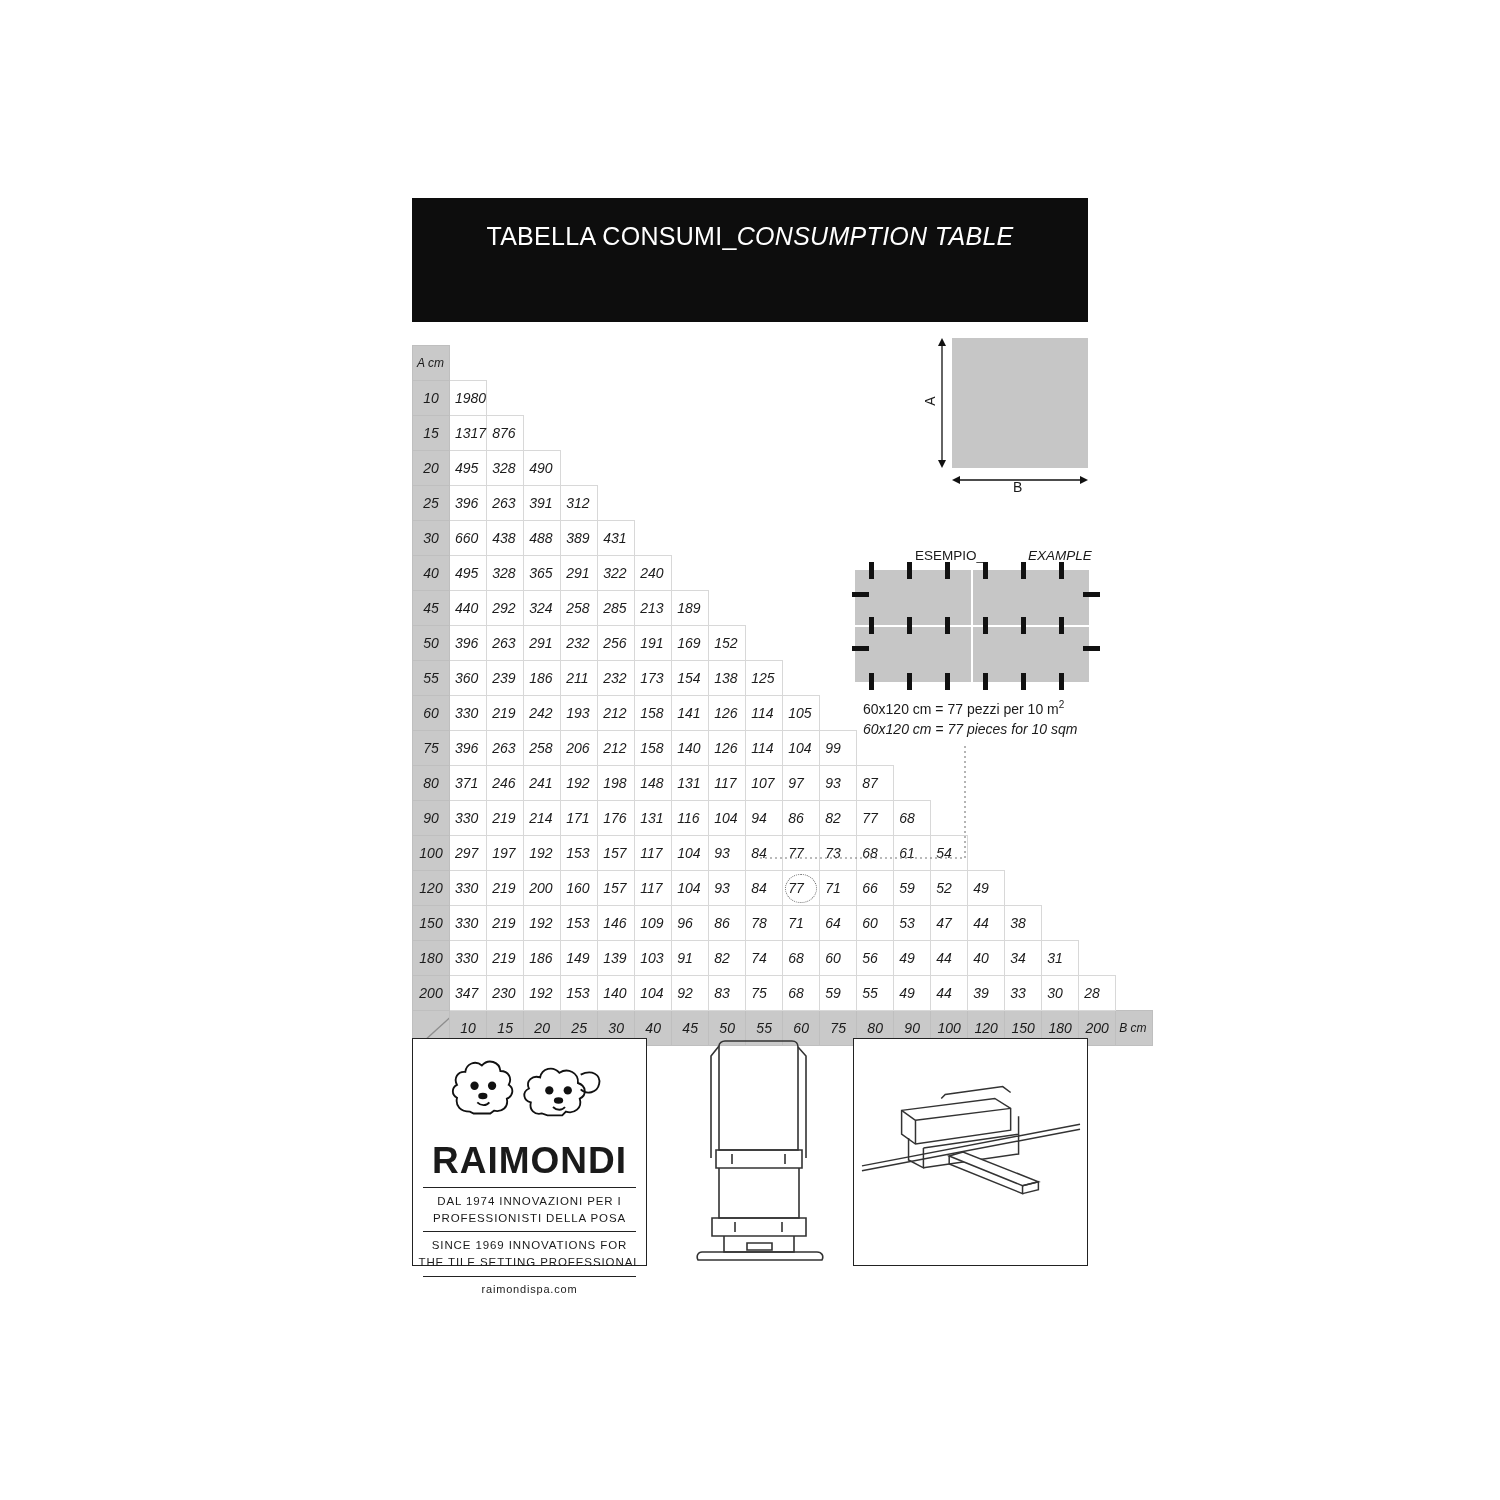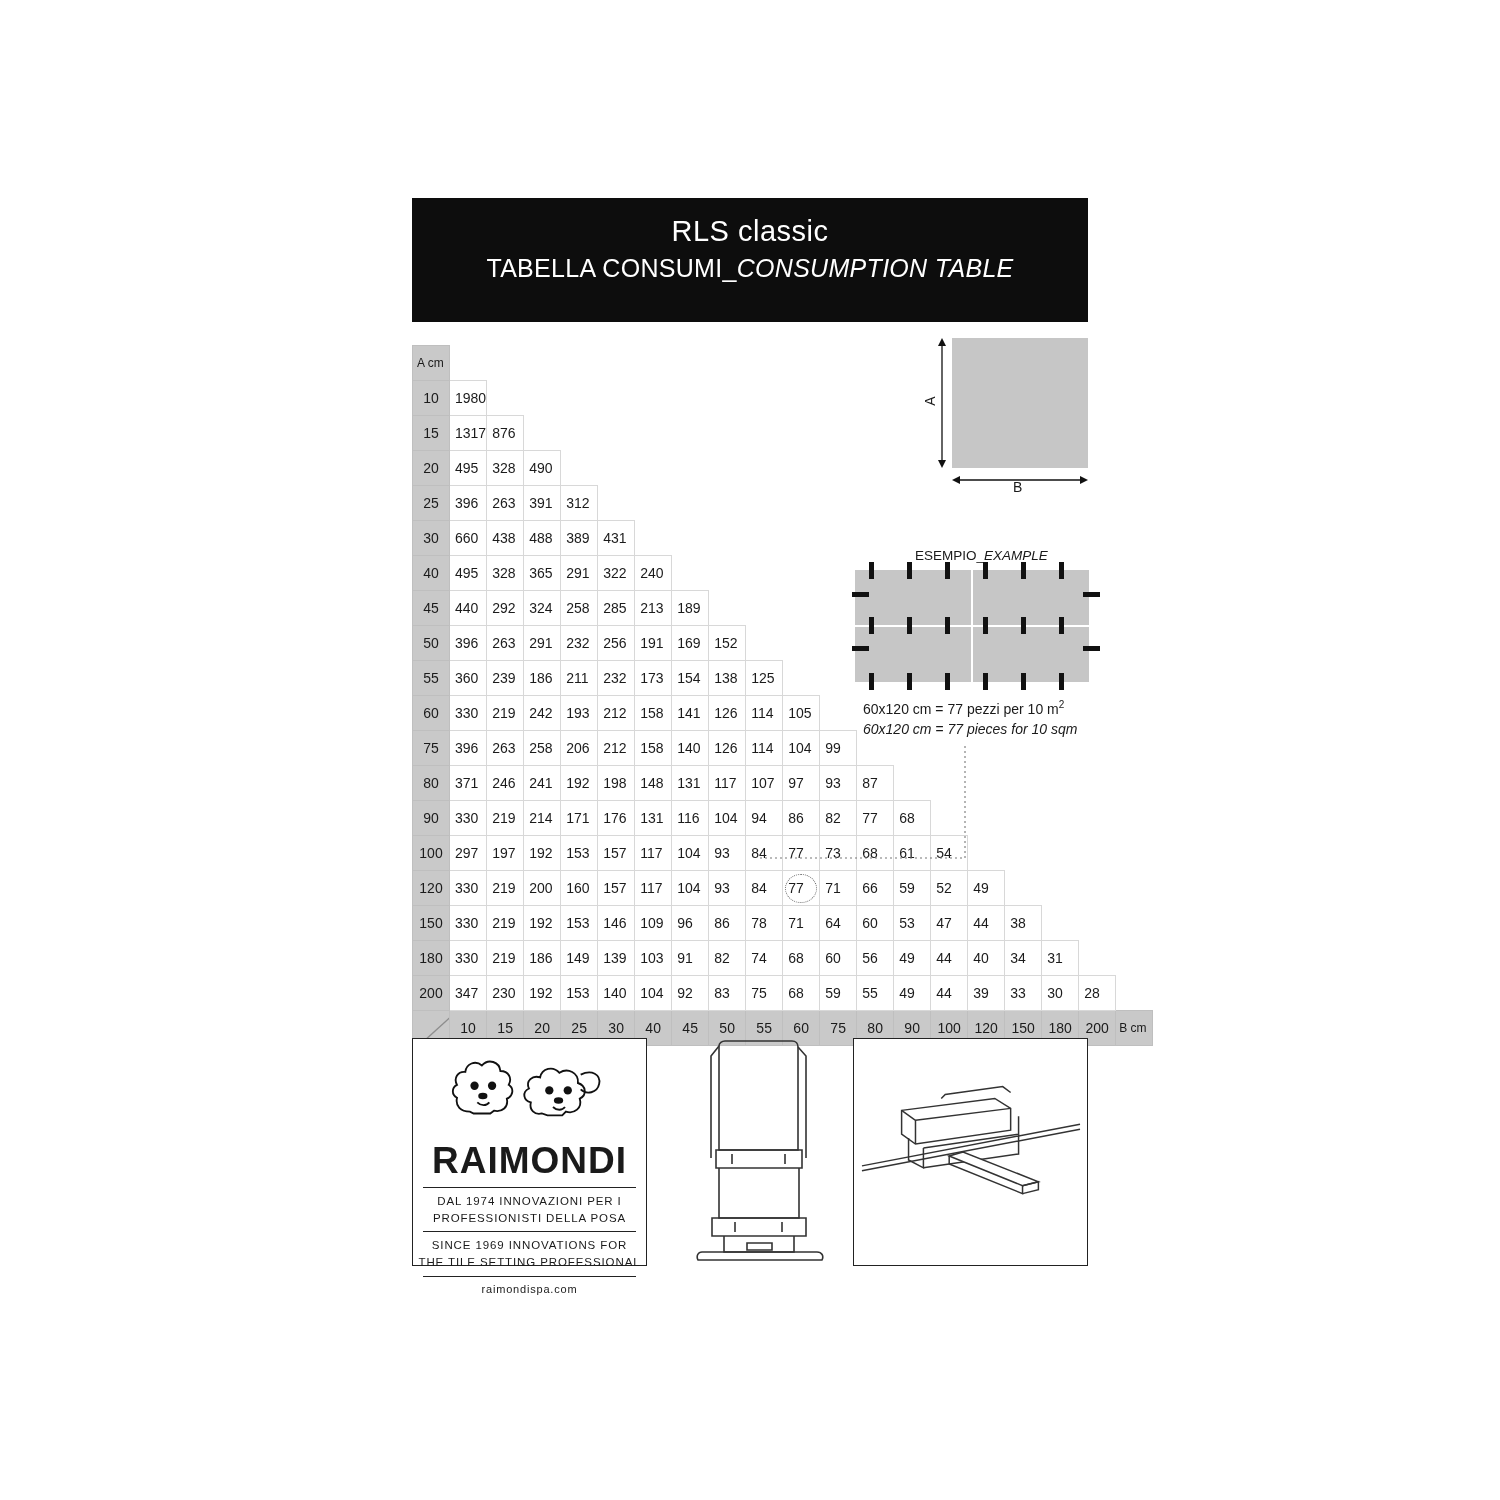--- a/index.html
+++ b/index.html
@@ -52,20 +52,21 @@
     font-style: italic;
   }
 
   
   #consumption-table {
     position: absolute;
     left: 412px;
     top: 345px;
     border-collapse: collapse;
     font-size: 14px;
+    font-style: italic;
   }
   #consumption-table td {
     width: 37px;
     height: 34.3px;
     padding: 0;
     text-align: left;
     vertical-align: middle;
     box-sizing: border-box;
     line-height: 34px;
   }
@@ -171,21 +172,21 @@
     width: 245px;
     height: 195px;
   }
   #example-caption {
     position: absolute;
     left: 60px;
     top: 0px;
     font-size: 13.5px;
     white-space: nowrap;
   }
-  #example-caption .ital { font-style: italic; }
+  #example-caption .ital { font-style: italic; margin-left: 44px; }
   #example-grid {
     position: absolute;
     left: 0px;
     top: 22px;
     width: 234px;
     height: 112px;
     background: #c6c6c6;
   }
   .clip-mark {
     position: absolute;
@@ -282,21 +283,20 @@
     height: 228px;
     border: 1.2px solid #222;
     background: #fff;
     box-sizing: border-box;
   }
 </style>
 </head>
 <body>
 
 <div id="header-banner">
-  <div id="header-title">RLS classic</div>
   <div id="header-subtitle"><span>TABELLA CONSUMI_</span><span class="ital">CONSUMPTION TABLE</span></div>
 </div>
 
 <table id="consumption-table">
   <tbody id="table-body">
       <tr>
         <td class="corner-tl">A cm</td>
         <td class="blank"></td>
         <td class="blank"></td>
         <td class="blank"></td>

